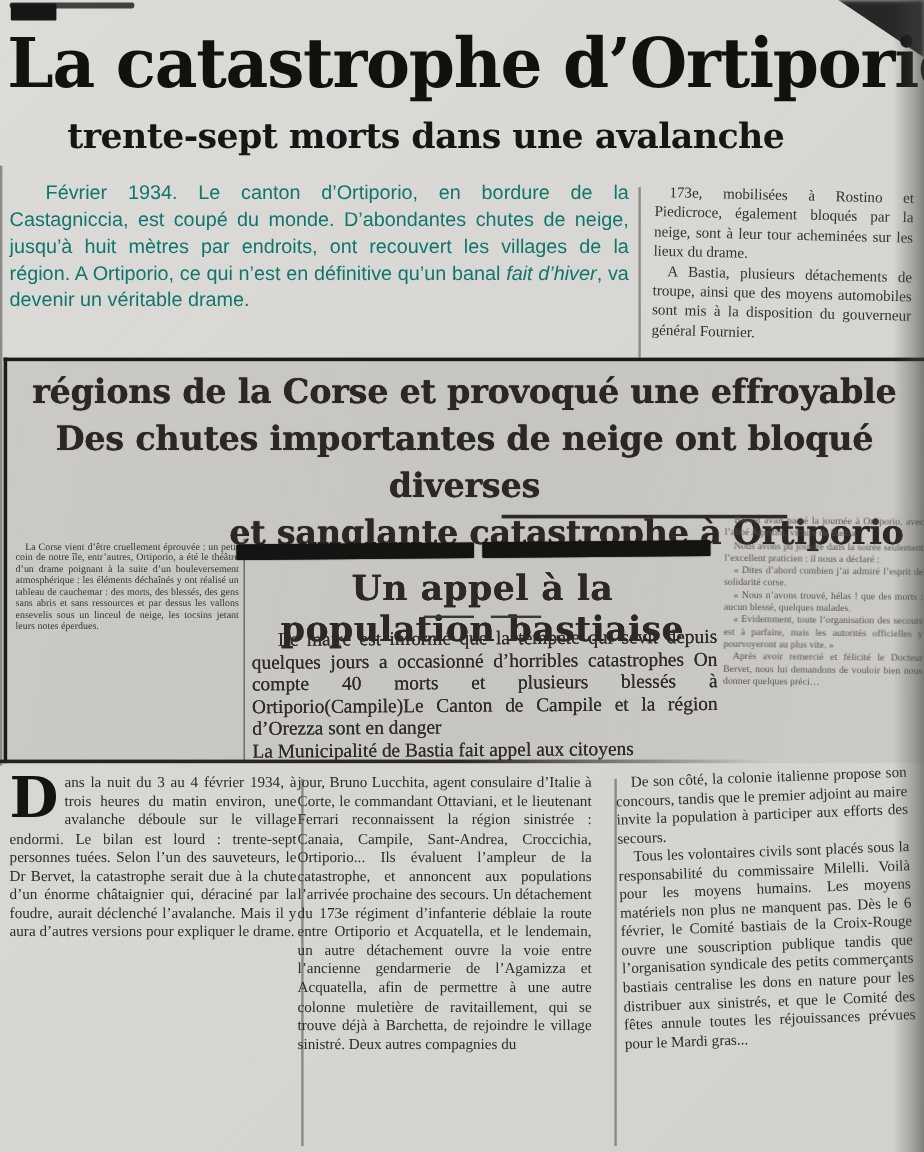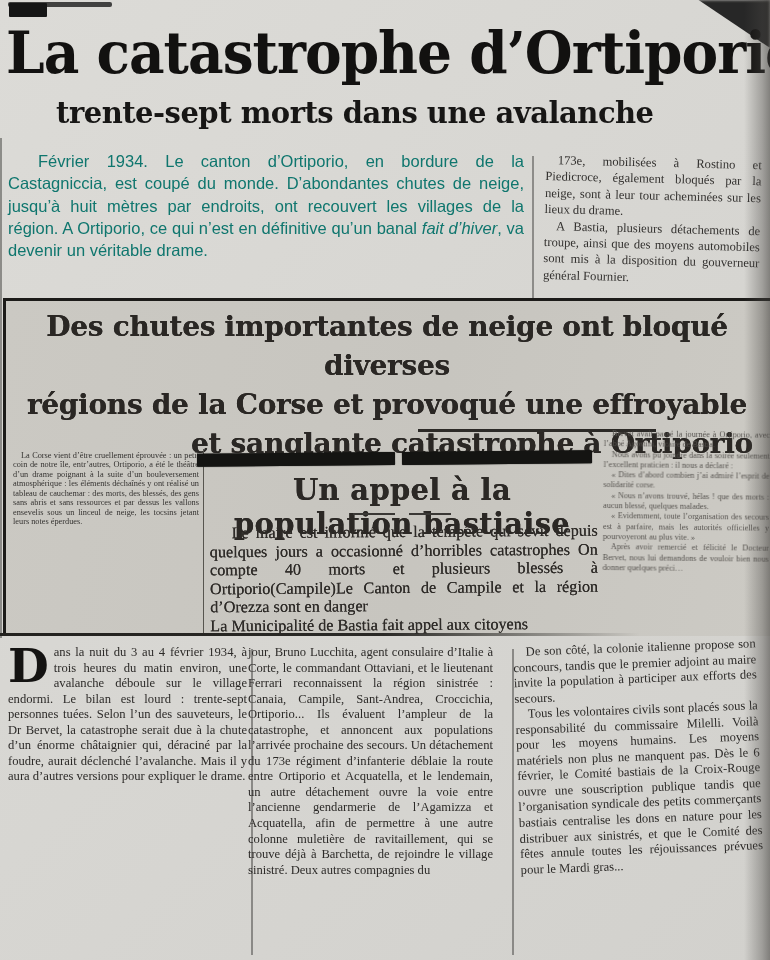--- a/index.html
+++ b/index.html
@@ -92,22 +92,22 @@
 
 <div class="abs intro-left"><span class="indent"></span><span>Février 1934. Le canton d’Ortiporio, en bordure de la Castagniccia, est coupé du monde. D’abondantes chutes de neige, jusqu’à huit mètres par endroits, ont recouvert les villages de la région. A Ortiporio, ce qui n’est en définitive qu’un banal </span><i>fait d’hiver</i><span>, va devenir un véritable drame.</span></div>
 <div class="abs intro-rule"></div>
 <div class="abs intro-right">
   <p>173e, mobilisées à Rostino et Piedicroce, également bloqués par la neige, sont à leur tour acheminées sur les lieux du drame.</p>
   <p>A Bastia, plusieurs détachements de troupe, ainsi que des moyens automobiles sont mis à la disposition du gouverneur général Fournier.</p>
 </div>
 
 <div class="abs clipping">
   <div class="clip-headline">
+    <div>régions de la Corse et provoqué une effroyable</div>
     <div>Des chutes importantes de neige ont bloqué diverses</div>
-    <div>régions de la Corse et provoqué une effroyable</div>
     <div class="l3">et sanglante catastrophe à Ortiporio</div>
   </div>
   <div class="clip-underline"></div>
 
   <div class="clip-leftcol">
     <p>La Corse vient d’être cruellement éprouvée : un petit coin de notre île, entr’autres, Ortiporio, a été le théâtre d’un drame poignant à la suite d’un bouleversement atmosphérique : les éléments déchaînés y ont réalisé un tableau de cauchemar : des morts, des blessés, des gens sans abris et sans ressources et par dessus les vallons ensevelis sous un linceul de neige, les tocsins jetant leurs notes éperdues.</p>
   </div>
   <div class="clip-sep"></div>
 
   <div class="bars">

